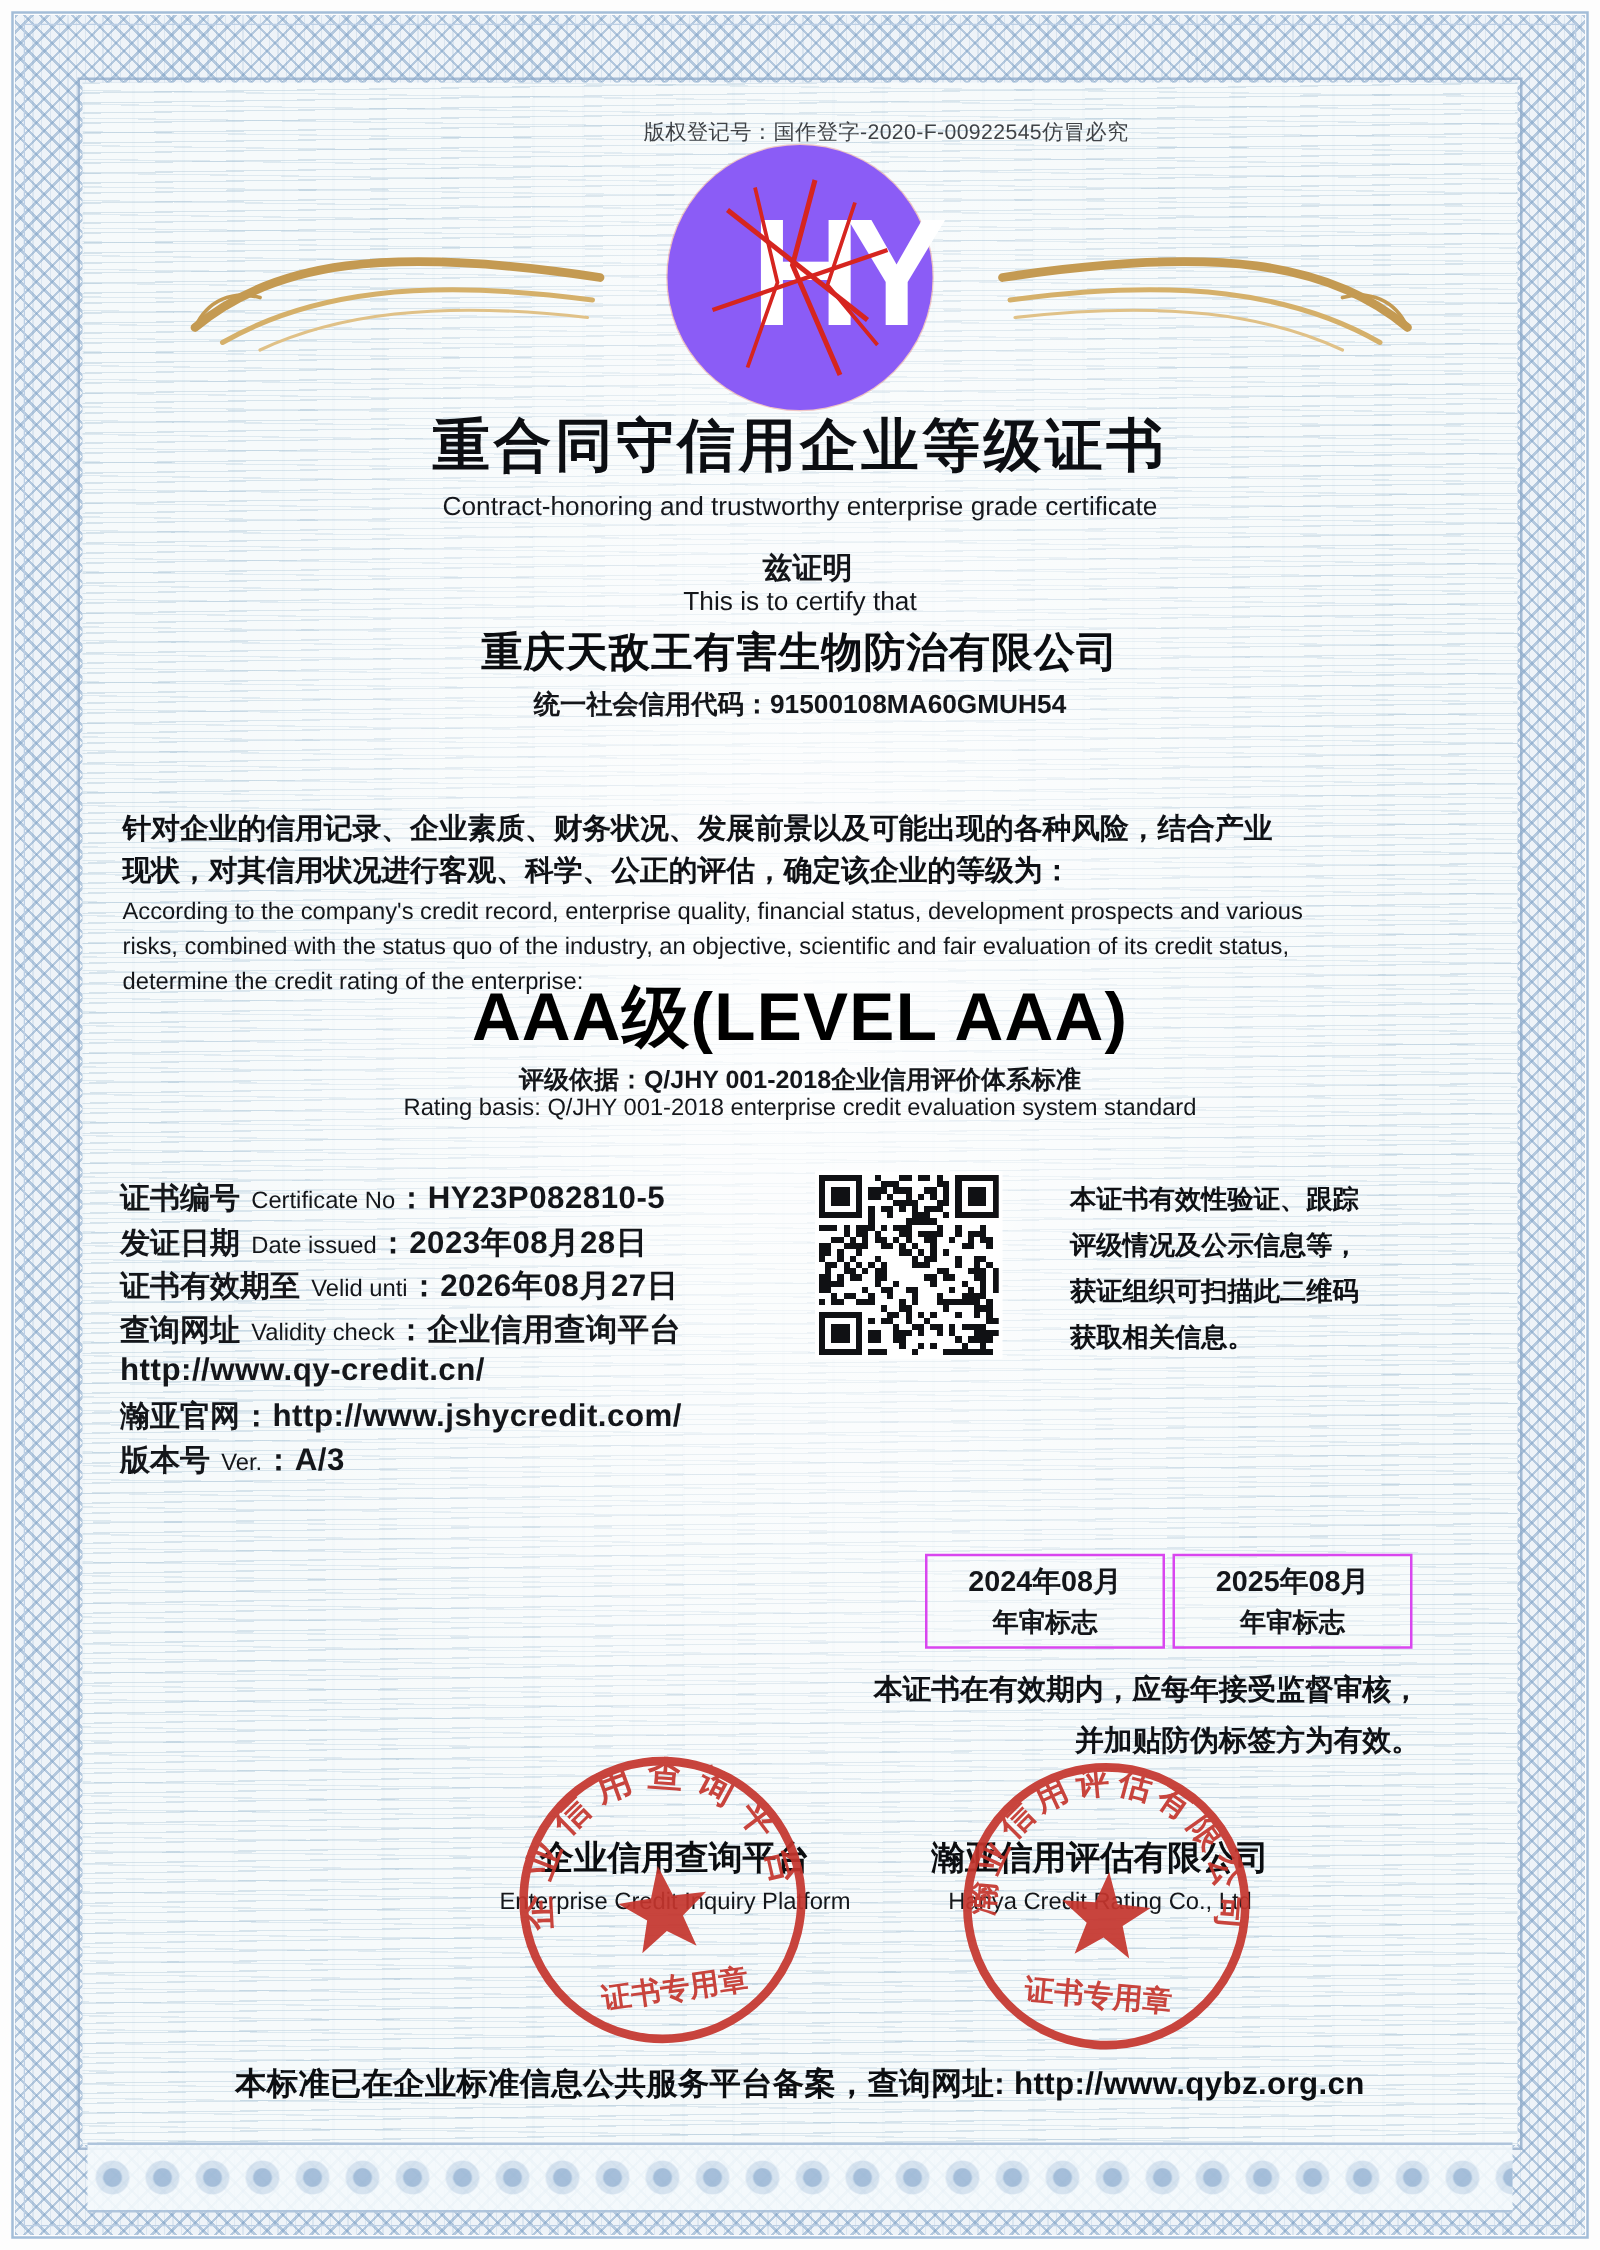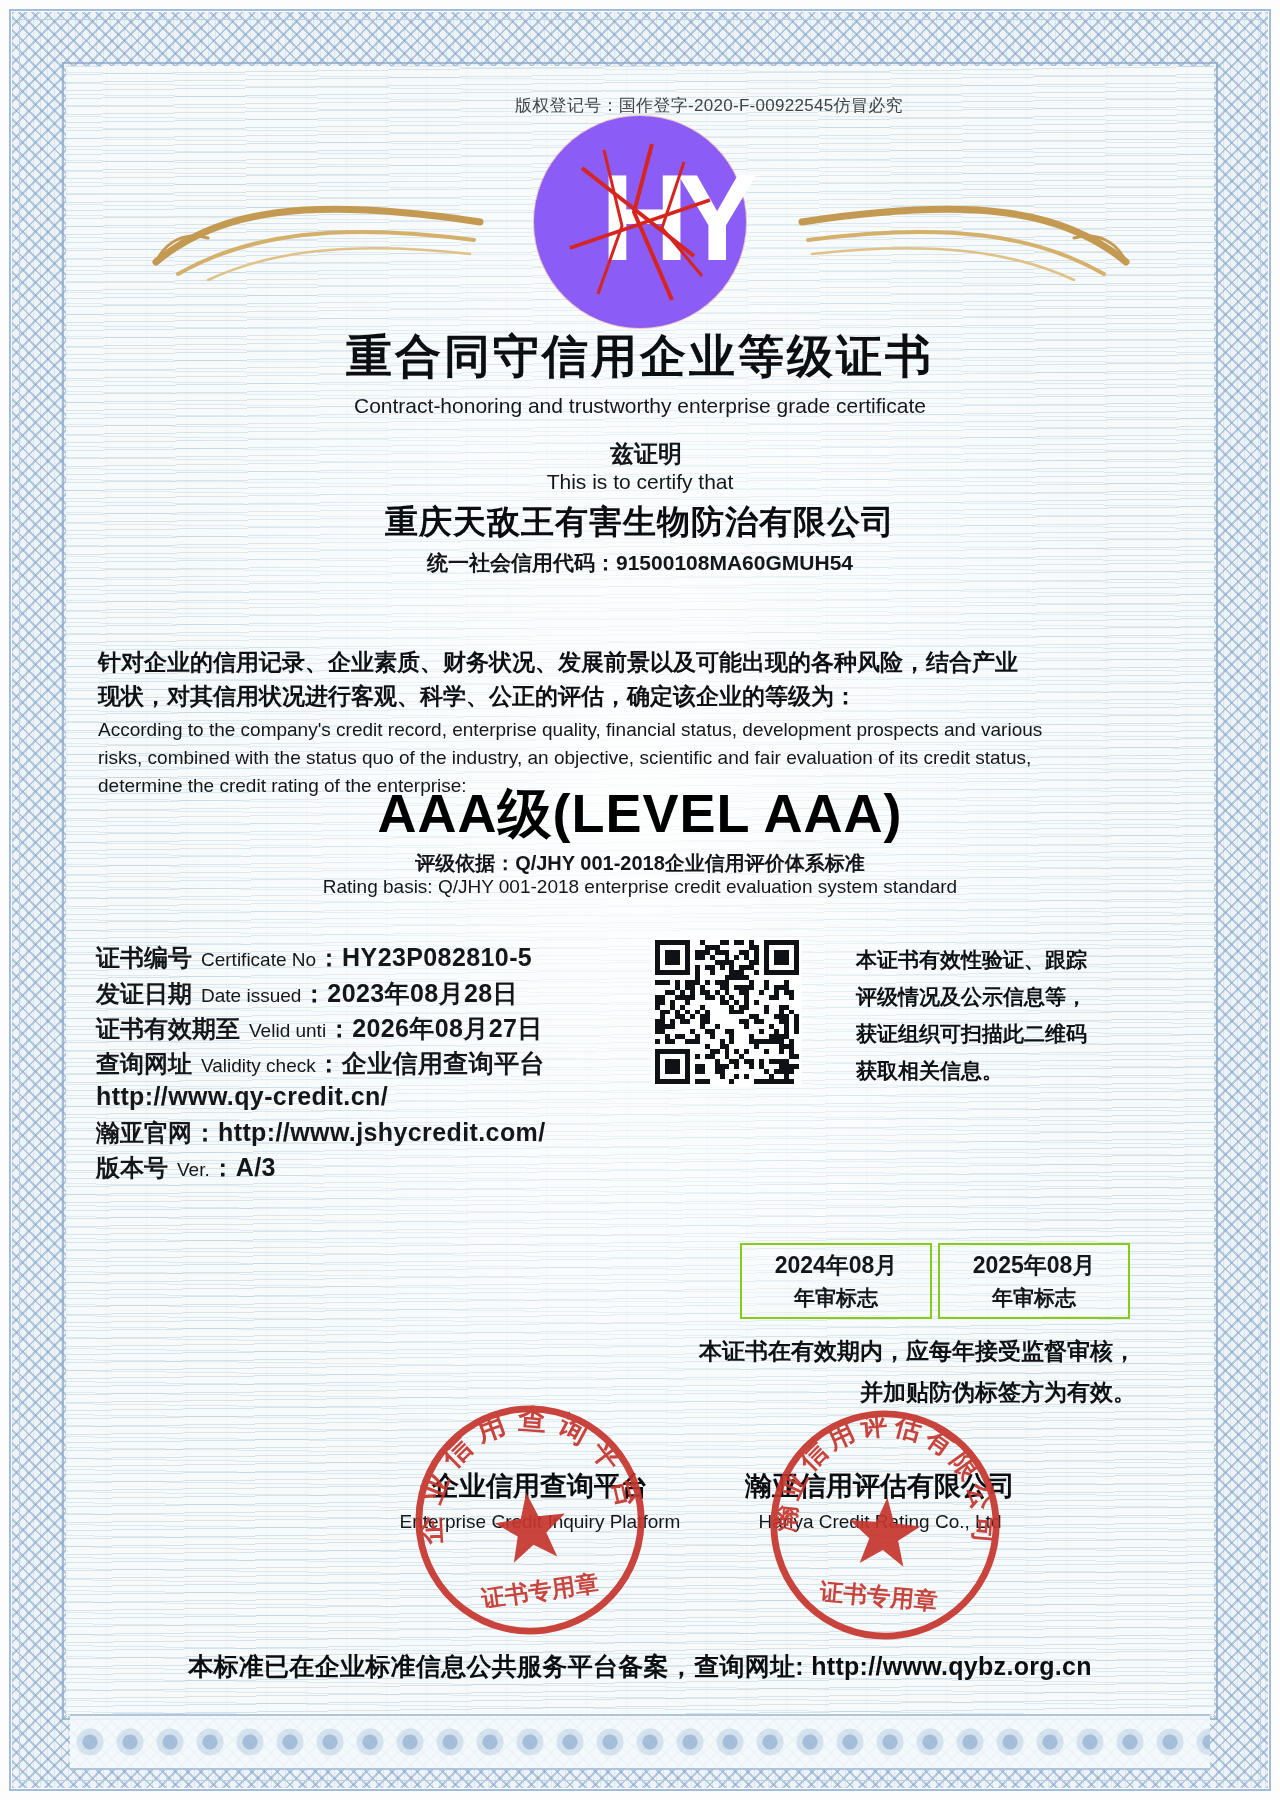--- a/index.html
+++ b/index.html
@@ -57,21 +57,21 @@
   .dzh{font-size:24px;font-weight:700;}
   .den{font-size:19px;font-weight:500;margin-left:9px;}
   .dcolon{font-size:24px;font-weight:700;margin:0 1px;}
   .dval{font-size:25px;font-weight:600;letter-spacing:.4px;}
   .durl{font-size:25px;font-weight:600;letter-spacing:.4px;}
   
   .qr-code{top:937px;left:652px;width:150px;height:150px;background:#fff;padding:3px;box-sizing:border-box;}
   .qr-code svg{width:100%;height:100%;shape-rendering:crispEdges;}
   .qr-text{top:941px;left:856px;width:340px;font-size:21px;font-weight:600;line-height:37px;color:#0f1115;}
   
-  .badge{position:absolute;top:1243px;width:192px;height:76px;border:2px solid #84cc16;box-sizing:border-box;
+  .badge{position:absolute;top:1243px;width:192px;height:76px;border:2px solid #d946ef;box-sizing:border-box;
     display:flex;flex-direction:column;align-items:center;justify-content:center;background:rgba(248,251,252,.35);}
   .badge.b1{left:740px;} .badge.b2{left:938px;}
   .badge-month{font-size:23px;font-weight:600;}
   .badge-label{font-size:21px;font-weight:600;margin-top:3px;}
   .validity-note{top:1331px;left:620px;width:516px;text-align:right;font-size:23px;font-weight:600;line-height:41px;color:#0f1115;}
   
   .issuer{position:absolute;top:1468px;width:420px;text-align:center;}
   .issuer.left{left:330px;} .issuer.right{left:670px;}
   .issuer-zh{font-size:27px;font-weight:700;color:#0b0d10;}
   .issuer-en{font-size:19px;font-weight:500;margin-top:7px;color:#14161a;}

